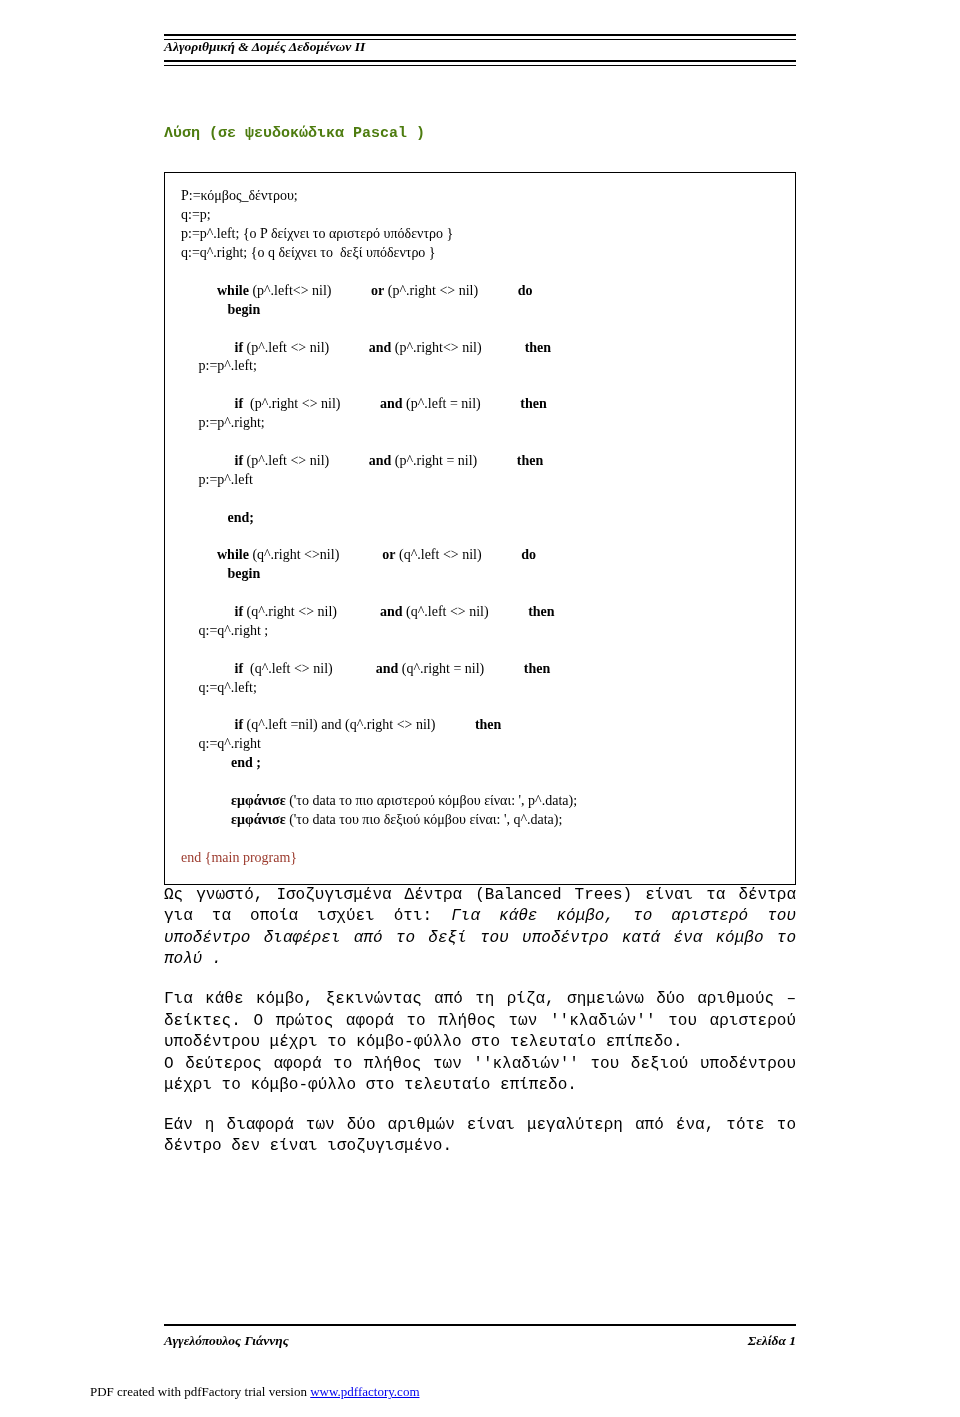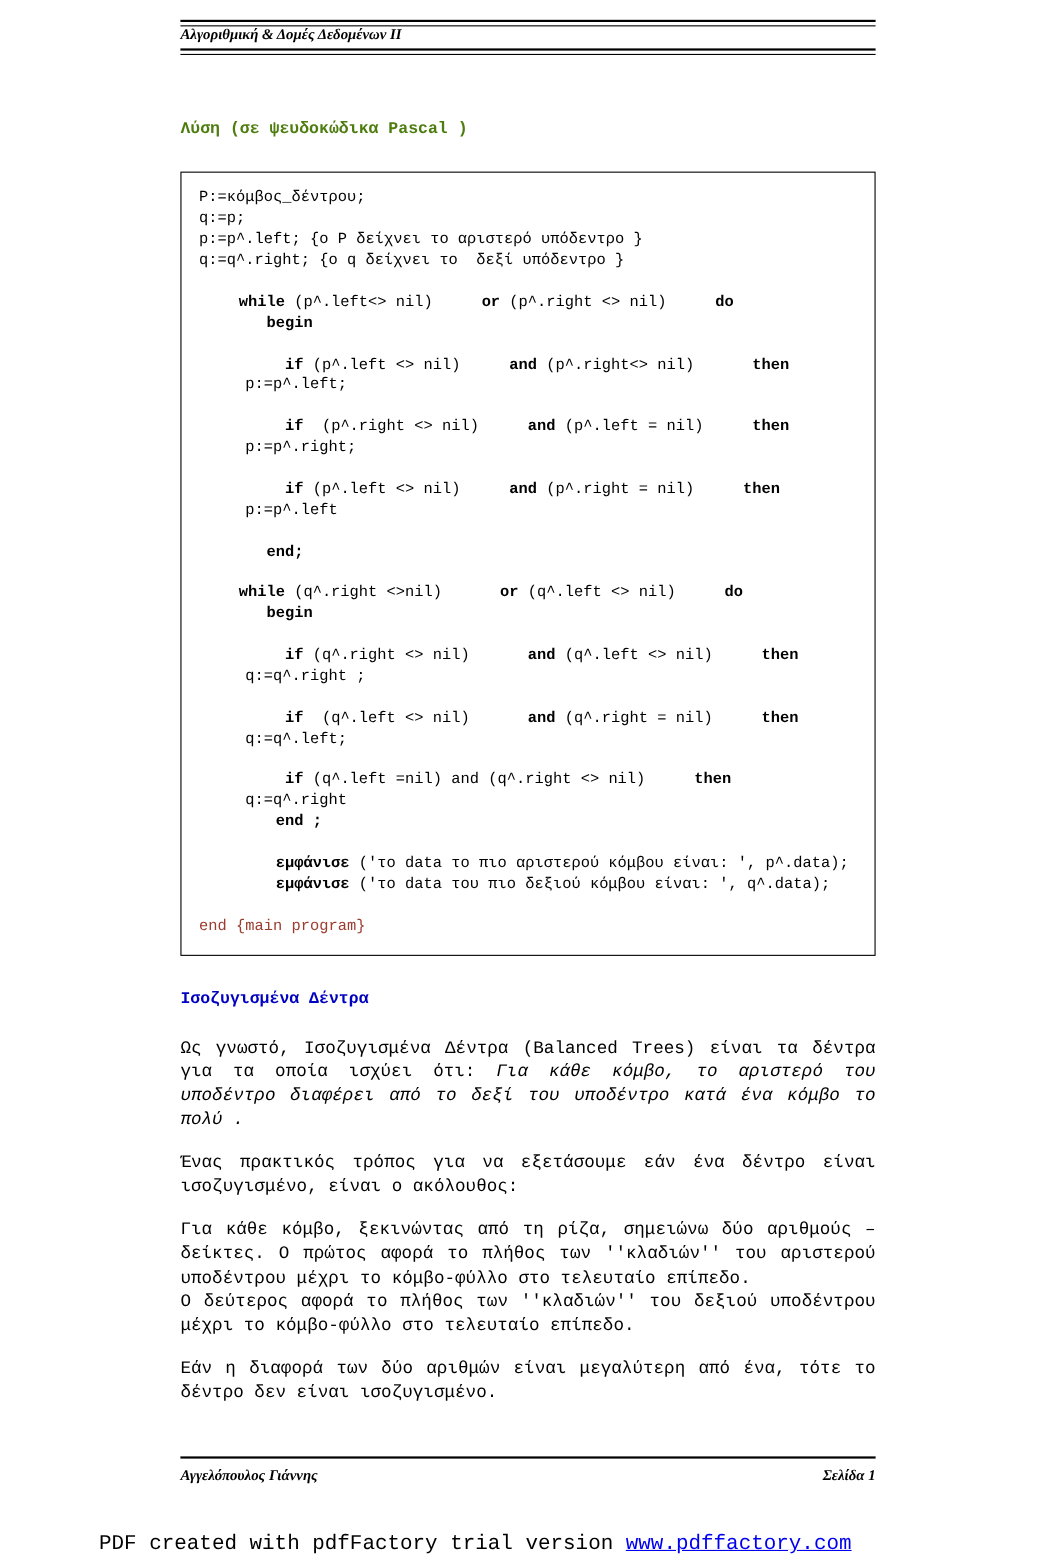--- a/index.html
+++ b/index.html
@@ -10,21 +10,21 @@
     color: #000;
     font-size: 14px;
     line-height: 1.35;
   }
   .page {
     width: 792px;
     min-height: 1417px;
     margin: 0 auto;
     position: relative;
     box-sizing: border-box;
-    padding: 12px 0 38px 0;
+    padding: 28px 0 38px 0;
   }
   .header, .footer {
     position: relative;
     padding: 0 80px;
   }
   .header-line {
     border-top: 2px solid #000;
     border-bottom: 1px solid #000;
     height: 3px;
     margin: 4px 0 8px 0;
@@ -47,21 +47,21 @@
   .sec-title {
     color: #4d7c0f;
     font-family: "Courier New", monospace;
     font-weight: bold;
     font-size: 15px;
     margin: 0 0 28px 0;
   }
   .code-box {
     border: 1px solid #000;
     padding: 14px 16px 16px 16px;
-    font-family: Liberation Mono, monospace;
+    font-family: Liberation Serif, serif;
     font-size: 14px;
     line-height: 1.35;
     white-space: pre;
     overflow: hidden;
   }
   .code-box .kw { font-weight: bold; margin-left: 36px; }
   .code-box .prg { color: #9c3b2e; } 
   .subhead {
     color: #0000c0;
     font-family: "Courier New", monospace;
@@ -92,23 +92,23 @@
   .footer-row {
     display: flex;
     justify-content: space-between;
     font-style: italic;
     font-weight: bold;
     font-size: 13.5px;
   }
   .pdf-note {
     position: absolute;
     left: 6px;
-    bottom: 0;
-    font-family: Liberation Mono, monospace;
-    font-size: 19px;
+    bottom: 16px;
+    font-family: Liberation Serif, serif;
+    font-size: 13px;
   }
   .pdf-note a { color: #0000ee; text-decoration: underline; }
 </style>
 </head>
 <body>
 
 <div class="page">
 
   <div class="header">
     <div class="rule-top"></div>
@@ -150,27 +150,25 @@
 
      <span class="kw">if</span> (q^.left =nil) and (q^.right &lt;&gt; nil) <span class="kw">then</span>
      q:=q^.right
     <span class="kw">end ;</span>
 
     <span class="kw">εμφάνισε</span> ('το data το πιο αριστερού κόμβου είναι: ', p^.data);
     <span class="kw">εμφάνισε</span> ('το data του πιο δεξιού κόμβου είναι: ', q^.data);
 
 <span class="prg">end {main program}</span></div>
 
-    <div class="subhead">Ισοζυγισμένα Δέντρα</div>
 
     <div class="body-text">
       <p>
         <span>Ως γνωστό, Ισοζυγισμένα Δέντρα (Balanced Trees) είναι τα δέντρα για τα οποία ισχύει ότι: </span><span class="it">Για κάθε κόμβο,  το αριστερό του υποδέντρο διαφέρει από το δεξί του υποδέντρο κατά ένα κόμβο το πολύ .</span>
       </p>
-      <p>Ένας πρακτικός τρόπος για να εξετάσουμε εάν ένα δέντρο είναι ισοζυγισμένο, είναι ο ακόλουθος:</p>
       <p style="margin-bottom:0;">
         <span>Για κάθε κόμβο, ξεκινώντας από τη ρίζα, σημειώνω  δύο αριθμούς – δείκτες. Ο πρώτος αφορά το </span><span class="b">πλήθος των ''κλαδιών''</span><span> του αριστερού υποδέντρου μέχρι το κόμβο-φύλλο στο τελευταίο επίπεδο.</span>
       </p>
       <p>
         <span>Ο δεύτερος αφορά το </span><span class="b">πλήθος των ''κλαδιών''</span><span> του δεξιού υποδέντρου μέχρι το κόμβο-φύλλο στο τελευταίο επίπεδο.</span>
       </p>
       <p>Εάν η διαφορά των δύο αριθμών είναι μεγαλύτερη από ένα,  τότε το δέντρο δεν είναι ισοζυγισμένο.</p>
     </div>
 
   </div>

